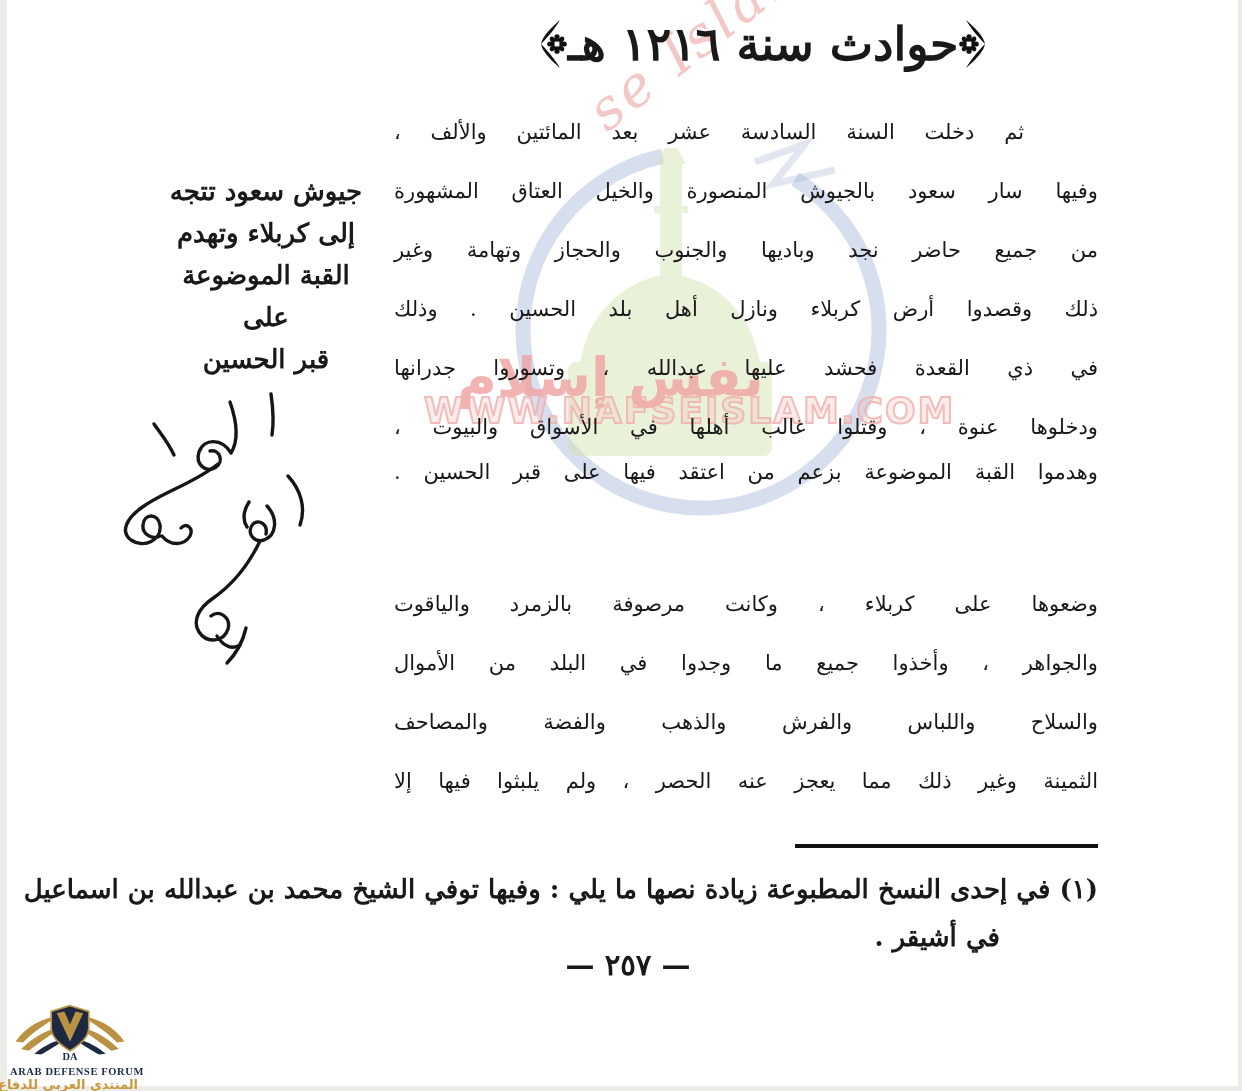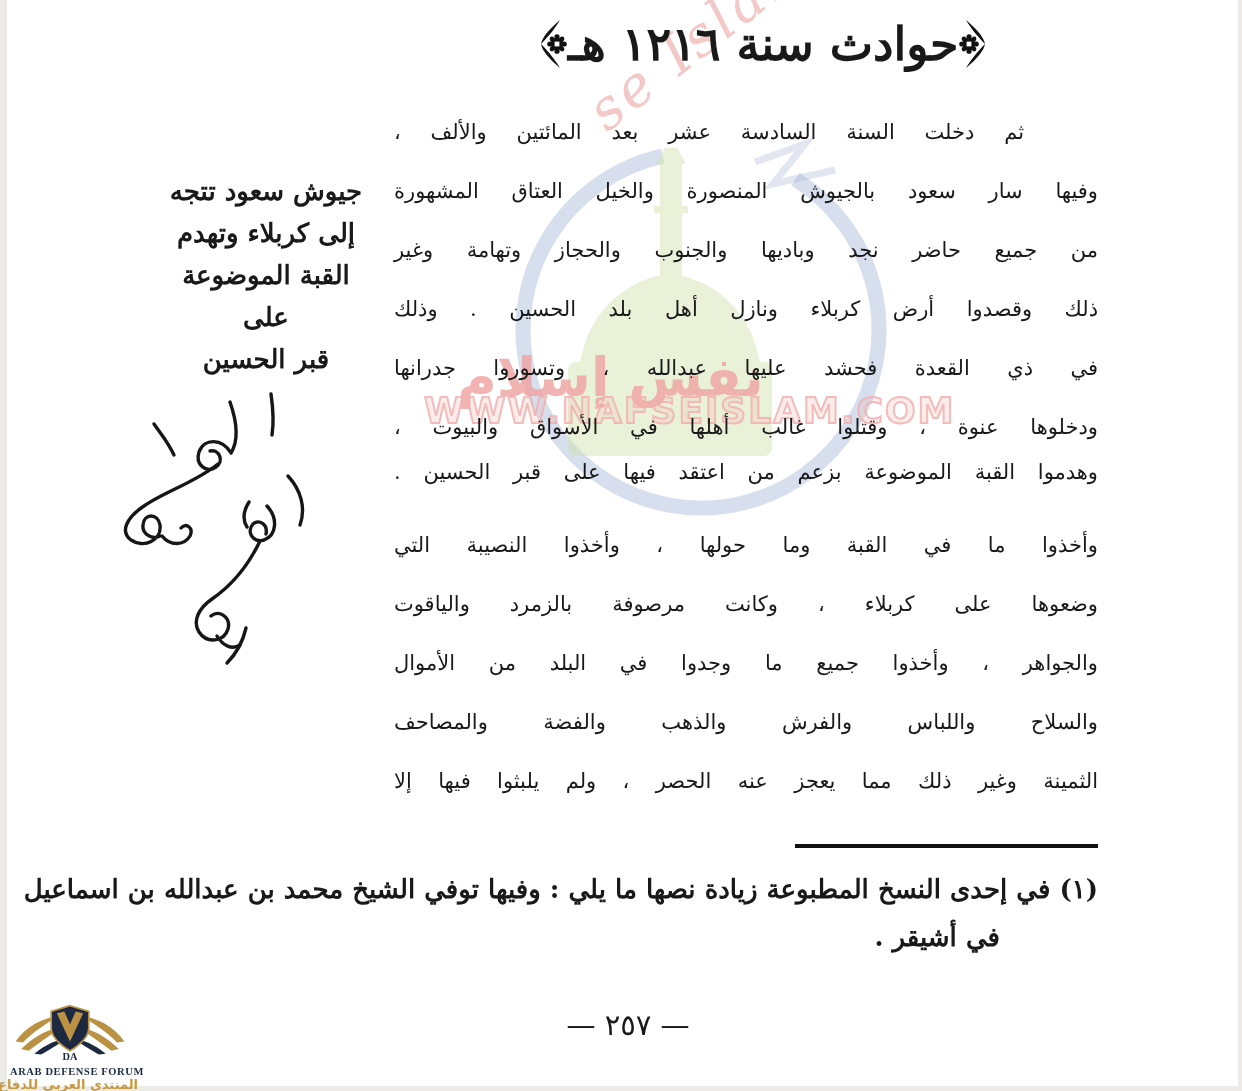--- a/index.html
+++ b/index.html
@@ -60,22 +60,22 @@
   .separator{left:795px;top:844px;width:303px;height:4px;background:#111;}
 
   .fnote{
     direction:rtl;white-space:nowrap;font-size:26px;font-weight:600;
     line-height:46px;text-align:left;
   }
   .fnote.l1{right:144px;top:866px;}
   .fnote.l2{right:242px;top:914px;}
 
   .pagenum{
-    left:506px;top:1008px;width:244px;text-align:center;font-size:29px;
-    letter-spacing:3px;font-weight:400;
+    left:506px;top:948px;width:244px;text-align:center;font-size:29px;
+    letter-spacing:3px;font-weight:700;
   }
 
   
   .sig{left:100px;top:378px;width:300px;height:312px;z-index:3;}
   .sig path{fill:none;stroke:#161616;stroke-width:3.4;stroke-linecap:round;stroke-linejoin:round;}
 
   
   .logo-svg{left:12px;top:1002px;width:116px;height:62px;z-index:4;}
   .logo-en{
     left:10px;top:1066px;width:120px;text-align:center;font-size:10.5px;
@@ -171,21 +171,20 @@
     <path d="M146,250 C143,263 136,276 127,285"></path>
   </svg>
 
   <div class="txt bline first" style="top:103px">ثم دخلت السنة السادسة عشر بعد المائتين والألف ،</div>
   <div class="txt bline" style="top:162px">وفيها سار سعود بالجيوش المنصورة والخيل العتاق المشهورة</div>
   <div class="txt bline" style="top:221px">من جميع حاضر نجد وباديها والجنوب والحجاز وتهامة وغير</div>
   <div class="txt bline" style="top:280px">ذلك وقصدوا أرض كربلاء ونازل أهل بلد الحسين . وذلك</div>
   <div class="txt bline" style="top:339px">في ذي القعدة فحشد عليها عبدالله ، وتسوروا جدرانها</div>
   <div class="txt bline" style="top:398px">ودخلوها عنوة ، وقتلوا غالب أهلها في الأسواق والبيوت ،</div>
   <div class="txt bline" style="top:443px">وهدموا القبة الموضوعة بزعم من اعتقد فيها على قبر الحسين .</div>
-  <div class="txt bline" style="top:516px">وأخذوا ما في القبة وما حولها ، وأخذوا النصيبة التي</div>
   <div class="txt bline" style="top:575px">وضعوها على كربلاء ، وكانت مرصوفة بالزمرد والياقوت</div>
   <div class="txt bline" style="top:634px">والجواهر ، وأخذوا جميع ما وجدوا في البلد من الأموال</div>
   <div class="txt bline" style="top:693px">والسلاح واللباس والفرش والذهب والفضة والمصاحف</div>
   <div class="txt bline" style="top:752px">الثمينة وغير ذلك مما يعجز عنه الحصر ، ولم يلبثوا فيها إلا</div>
 
   <div class="txt separator"></div>
   <div class="txt fnote l1">(١) في إحدى النسخ المطبوعة زيادة نصها ما يلي : وفيها توفي الشيخ محمد بن عبدالله بن اسماعيل</div>
   <div class="txt fnote l2">في أشيقر .</div>
 
   <div class="txt pagenum">— ٢٥٧ —</div>

